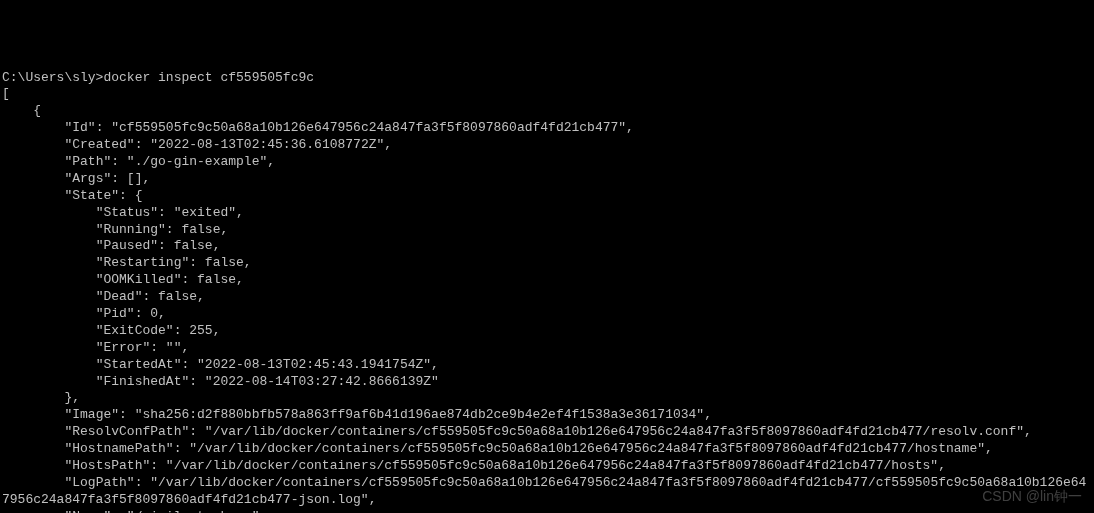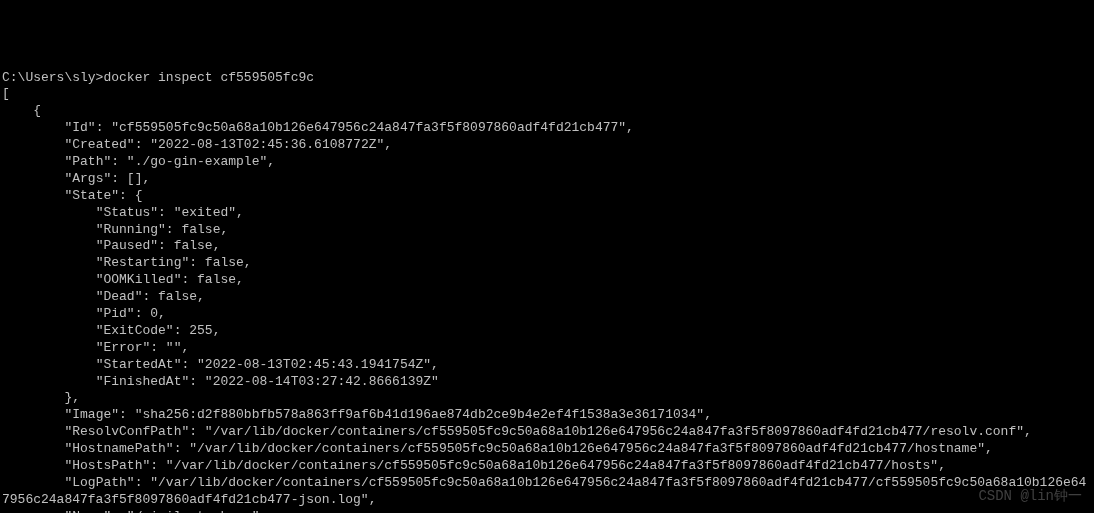--- a/index.html
+++ b/index.html
@@ -19,21 +19,21 @@
     .terminal {
       white-space: pre-wrap;
       word-break: break-all;
     }
     .watermark {
       position: absolute;
       bottom: 8px;
       right: 12px;
       color: rgba(180,180,180,0.35);
       font-size: 14px;
-      font-family: Liberation Mono, monospace;
+      font-family: Liberation Sans, sans-serif;
       pointer-events: none;
     }
   </style>
 </head>
 <body>
 
 
 
 <div class="terminal"><span>C:\Users\sly&gt;</span><span>docker inspect cf559505fc9c</span>
 <span>[

